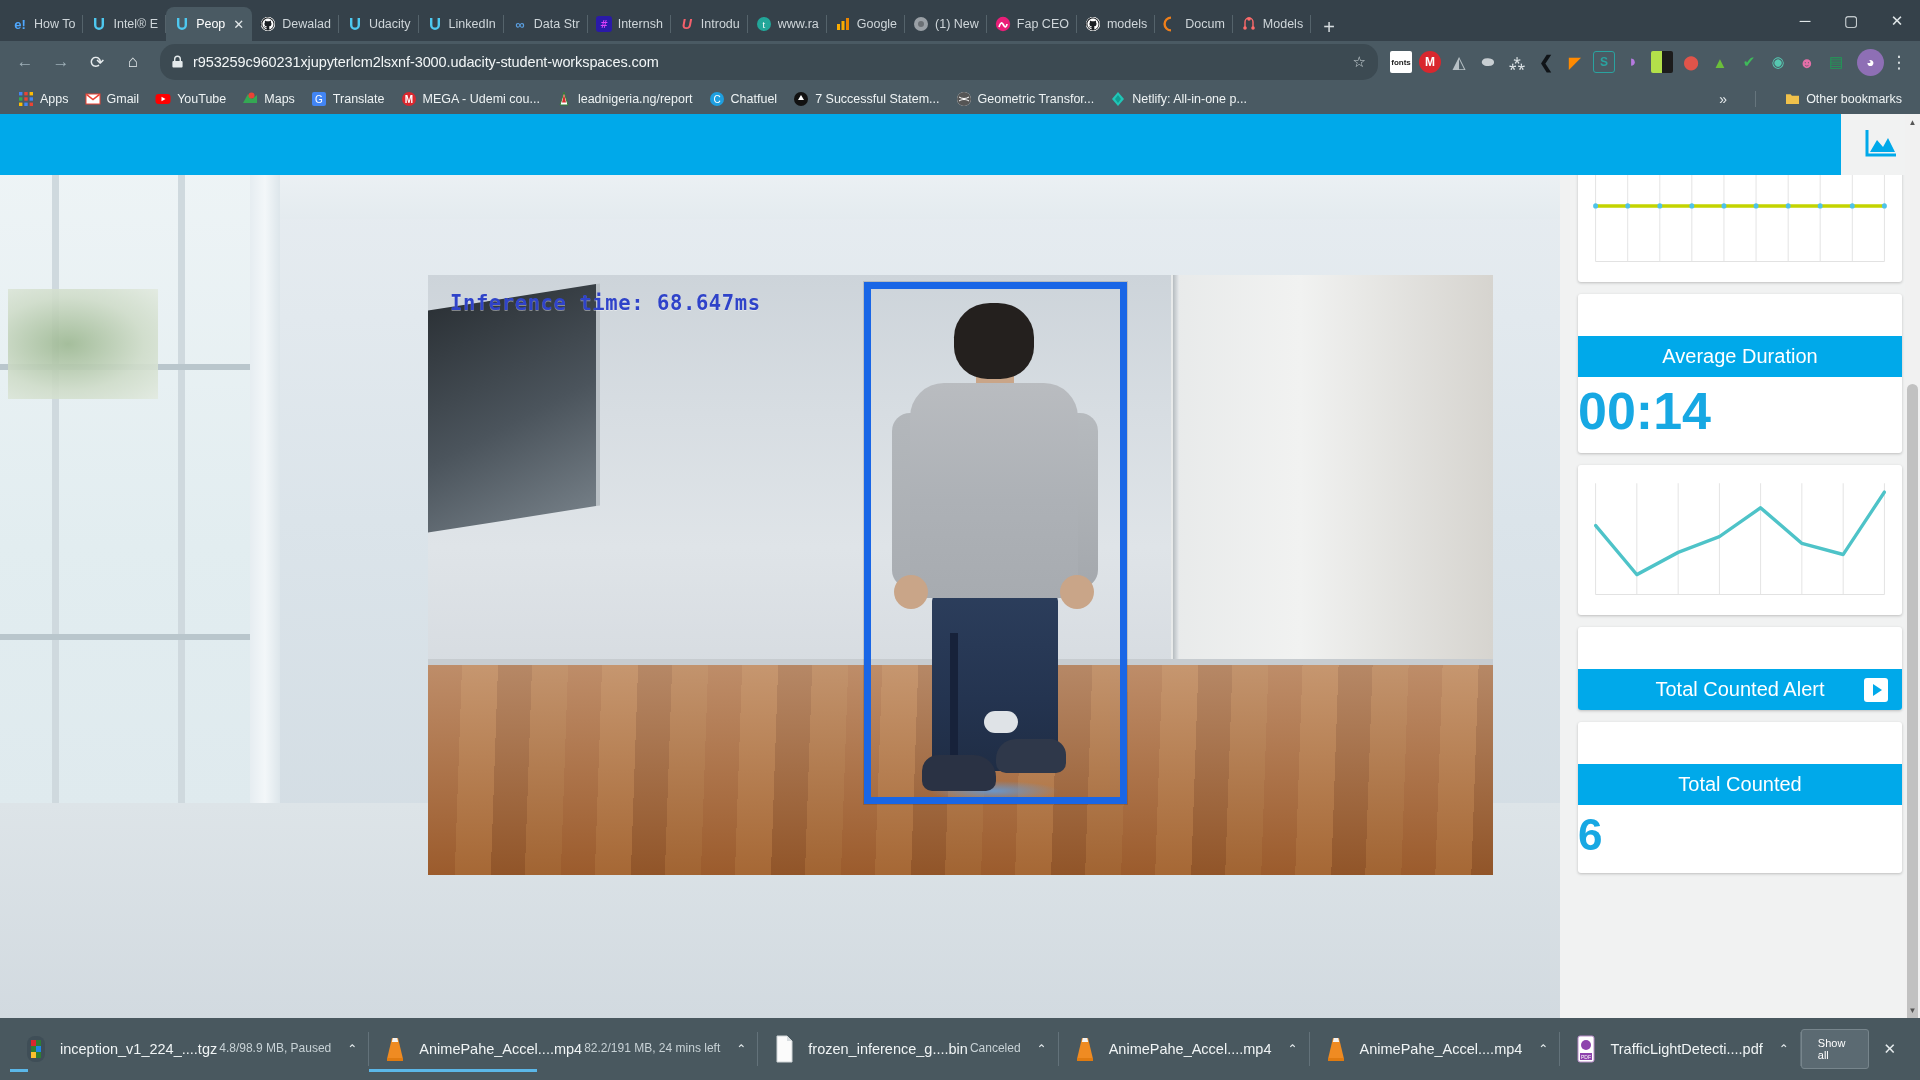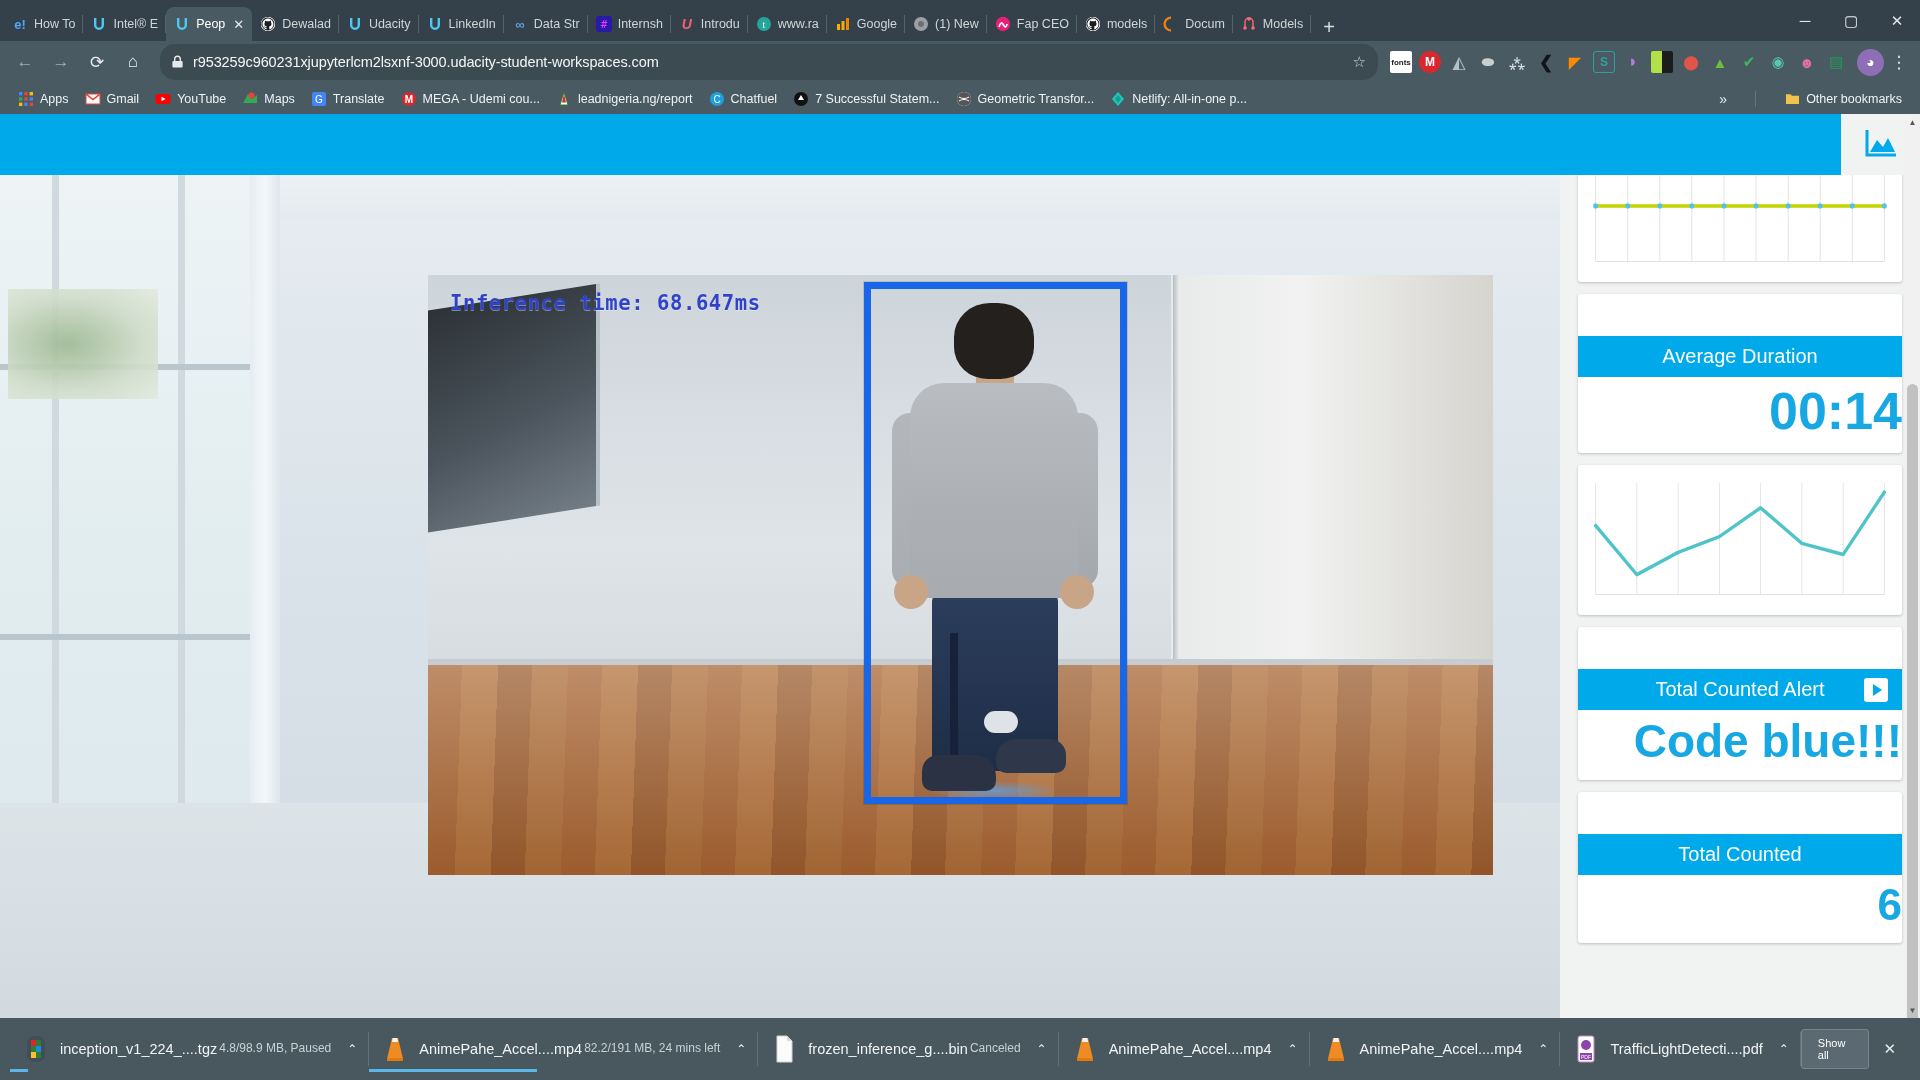--- a/index.html
+++ b/index.html
@@ -204,21 +204,21 @@
   .card-head .playicon {
     position:absolute; right:14px; top:50%; transform:translateY(-50%);
     width:24px; height:24px; background:#fff; border-radius:3px;
     display:flex; align-items:center; justify-content:center;
   }
   .card-head .playicon i {
     width:0; height:0; border-left:9px solid #00a9ea;
     border-top:6px solid transparent; border-bottom:6px solid transparent;
     margin-left:2px; display:block;
   }
-  .card-value { text-align:right; color:#17a8e3; padding:8px 0 16px;
+  .card-value { text-align:left; color:#17a8e3; padding:8px 0 16px;
     font-weight:bold; line-height:1; }
   .v-duration { font-size:52px; }
   .v-alert { font-size:46px; }
   .v-count { font-size:44px; }
   .chartcard { height:150px; padding:10px 10px 6px 10px; }
   .chartcard svg { width:100%; height:100%; display:block; }
   .partialcard { height:30px; background:#fff; border-radius:3px; margin-bottom:12px;
     box-shadow:0 1px 3px rgba(0,0,0,.22); }
 
   
@@ -697,21 +697,20 @@
               <line x1="268.6" y1="8" x2="268.6" y2="116" stroke="#e2e2e2" stroke-width="1"></line>
               <line x1="312.0" y1="8" x2="312.0" y2="116" stroke="#e2e2e2" stroke-width="1"></line>
               <line x1="8" y1="116" x2="312" y2="116" stroke="#e2e2e2" stroke-width="1"></line>
               <path d="M 8.0 49.0 L 51.4 96.6 L 94.9 75.0 L 138.3 59.8 L 181.7 31.8 L 225.1 66.3 L 268.6 77.1 L 312.0 16.6" fill="none" stroke="#4ec3c8" stroke-width="3.4" stroke-linejoin="round" stroke-linecap="round"></path>
             </svg>
           </div>
           <div class="card">
             <div class="card-head"><span>Total Counted Alert</span><span class="playicon">
                 <i></i>
               </span></div>
-            <div class="card-value v-alert">Code blue!!!</div>
           </div>
           <div class="card">
             <div class="card-head"><span>Total Counted</span></div>
             <div class="card-value v-count">6</div>
           </div>
         </div>
     </div>
 
     <div class="pagescroll">
       <div class="arrow">▲</div>

